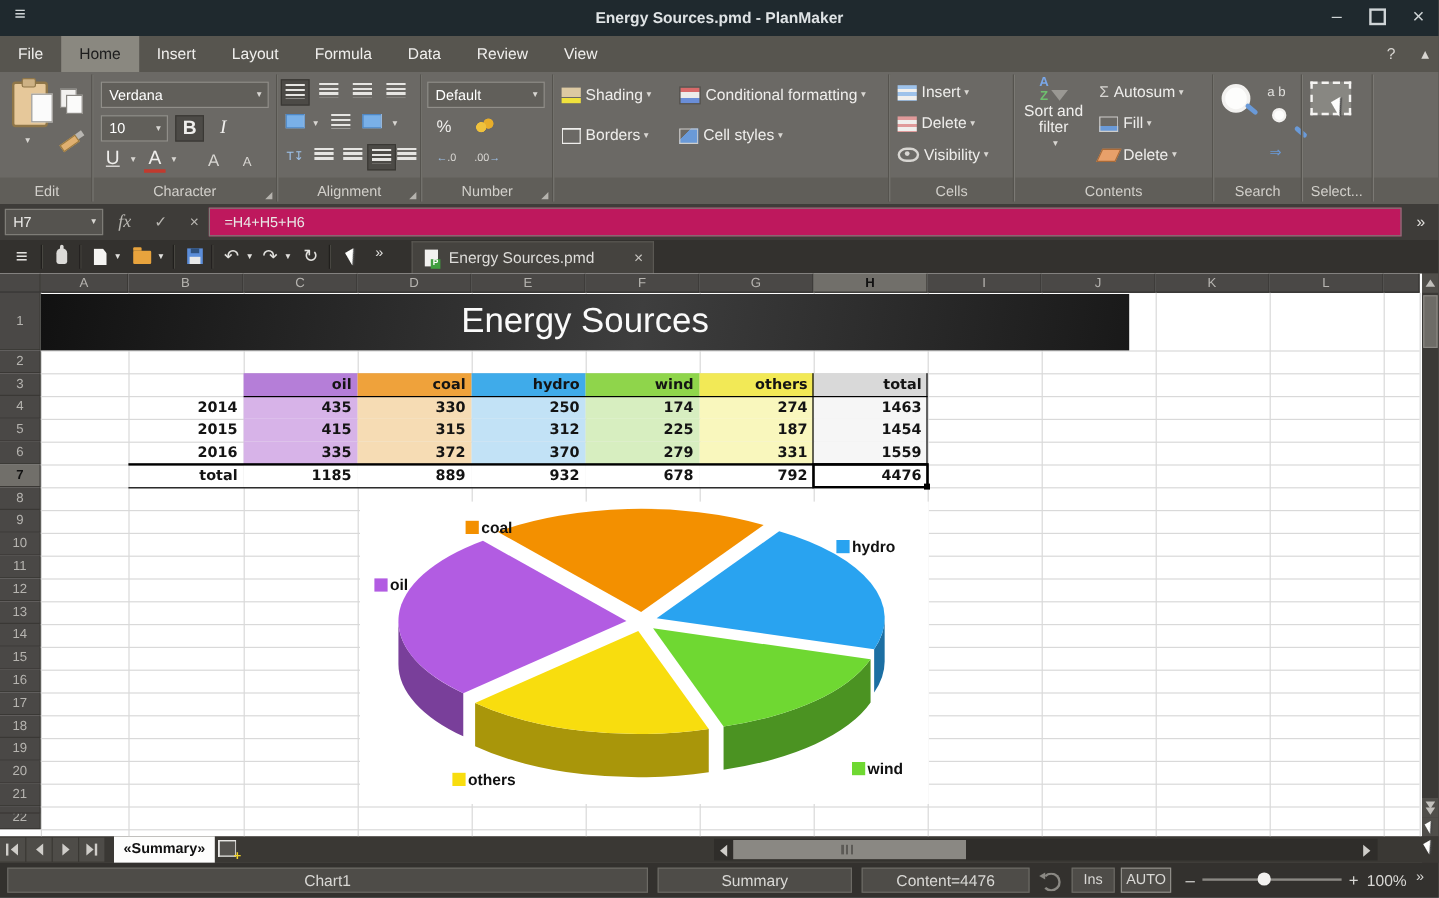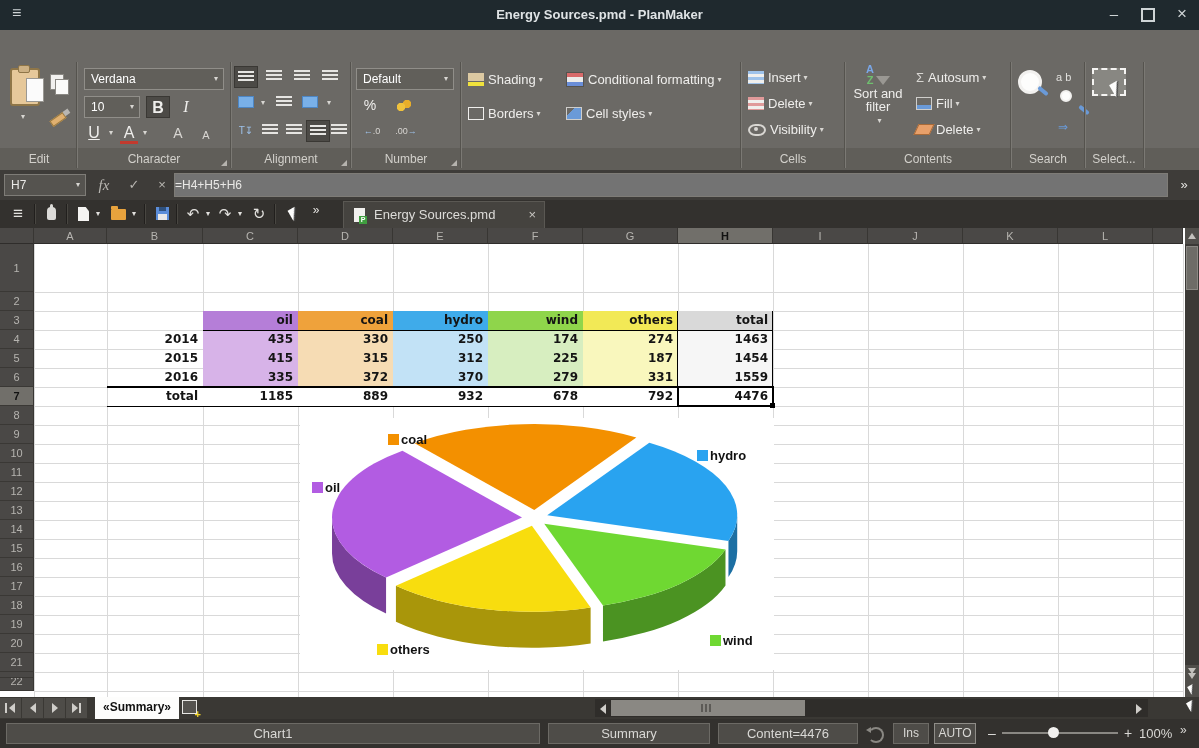--- a/index.html
+++ b/index.html
@@ -70,22 +70,22 @@
   .ic-lens{position:absolute;width:18px;height:18px;border:3px solid #f2f1ef;border-radius:50%;background:#fdfdfc;}
   .ic-lens:after{content:"";position:absolute;left:16px;top:16px;width:12px;height:4px;background:#6a9ad8;transform:rotate(40deg);border-radius:2px;}
   .ic-select{position:absolute;width:30px;height:24px;border:2px dashed #f5f4f2;background:#fdfdfc33;}
   .cursor-arrow{position:absolute;width:0;height:0;border-top:14px solid #fdfdfc;border-right:9px solid transparent;transform:rotate(-30deg);filter:drop-shadow(1px 1px 0 #444);}
 
   
   .formrow{position:absolute;left:0;top:170px;width:1199px;height:30px;background:#3e3c39;}
   .namebox{position:absolute;left:4px;top:4px;width:82px;height:22px;background:#55534f;border:1px solid #7e7c77;
            color:#e9e8e6;font-size:12px;line-height:20px;padding:0 6px;box-sizing:border-box;}
   .fbtn{position:absolute;top:4px;height:22px;line-height:22px;color:#b9b7b2;font-size:13px;text-align:center;width:24px;}
-  .finput{position:absolute;left:174px;top:3px;width:994px;height:24px;background:#737373;border:1px solid #7e7c77;
-          color:#e9e8e6;font-size:12px;line-height:22px;padding:0 0;box-sizing:border-box;}
+  .finput{position:absolute;left:174px;top:3px;width:994px;height:24px;background:#be185d;border:1px solid #7e7c77;
+          color:#e9e8e6;font-size:12px;line-height:22px;padding:0 12px;box-sizing:border-box;}
 
   
   .quickrow{position:absolute;left:0;top:200px;width:1199px;height:28px;background:#33312e;color:#e2e1de;}
   .qbtn{position:absolute;top:0;height:28px;line-height:28px;text-align:center;color:#e2e1de;font-size:15px;}
   .qsep{position:absolute;top:4px;width:1px;height:20px;background:#211f1d;border-right:1px solid #484641;}
   .ic-newdoc{position:absolute;top:7px;width:11px;height:14px;background:#f5f4f2;clip-path:polygon(0 0,70% 0,100% 30%,100% 100%,0 100%);}
   .ic-folder{position:absolute;top:9px;width:15px;height:11px;background:#e8a33d;border-radius:1px;}
   .ic-folder:before{content:"";position:absolute;left:0;top:-3px;width:7px;height:3px;background:#e8a33d;border-radius:1px 1px 0 0;}
   .ic-save{position:absolute;top:7px;width:13px;height:13px;background:#5b8dd9;}
   .ic-save:before{content:"";position:absolute;left:3px;top:0;width:7px;height:4px;background:#2f517e;}
@@ -159,20 +159,36 @@
 <div class="app">
 
   <div class="titlebar">
     <span class="tb-burger">≡</span>
     <div class="tb-title">Energy Sources.pmd - PlanMaker</div>
     <div class="winbtn" style="right:68px;">–</div>
     <div class="winbtn" style="right:34px;"><span class="winbox"></span></div>
     <div class="winbtn" style="right:0;font-size:17px;">×</div>
   </div>
 
+  <div class="menubar">
+    <div id="menu-items">
+        <div class="menu-item">File</div>
+        <div class="menu-item active">Home</div>
+        <div class="menu-item">Insert</div>
+        <div class="menu-item">Layout</div>
+        <div class="menu-item">Formula</div>
+        <div class="menu-item">Data</div>
+        <div class="menu-item">Review</div>
+        <div class="menu-item">View</div>
+      </div>
+    <div class="menu-right">
+      <span>?</span>
+      <span>▴</span>
+    </div>
+  </div>
 
   <div class="ribbonwrap">
     <div class="glabelstrip"></div>
 
     <div class="rgroup" style="left:2px;width:74px;">
       <div class="rbtn" style="left:8px;top:8px;">
         <span class="ic-clipboard"></span>
       </div>
       <span class="dd" style="position:absolute;left:16px;top:52px;">▾</span>
       <div class="rbtn" style="left:48px;top:14px;">
@@ -349,20 +365,21 @@
       </div>
     <div class="qbtn" style="left:306px;width:20px;font-size:12px;top:-4px;">»</div>
     <div class="doctab">
       <span class="ticon"></span>
       <span class="tlabel">Energy Sources.pmd</span>
       <span class="tclose">×</span>
     </div>
   </div>
 
   <div class="sheet" id="sheet">
+    <div class="banner">Energy Sources</div>
     <div class="chartbox" id="chartbox">
       <svg id="pie" width="474" height="252">
           <path d="M437.2145470788624,97.26137669219351 A190,86 0 0 1 428.4594903101031,123.06642086978007 l0,36 A190,86 0 0 0 437.2145470788624,133.2613766921935 Z" fill="rgb(28,111,163)"></path>
           <path d="M425.48109949564326,131.43483534811233 A190,86 0 0 1 302.9747504844334,187.41692023547822 l0,36 A190,86 0 0 0 425.48109949564326,167.43483534811236 Z" fill="rgb(75,147,34)"></path>
           <path d="M290.628444664929,189.5548082945199 A190,86 0 0 1 95.92748100160804,167.84032116747204 l0,36 A190,86 0 0 0 290.628444664929,225.5548082945199 Z" fill="rgb(169,150,10)"></path>
           <path d="M86.05978986399882,159.60573938420978 A190,86 0 0 1 32.02215930728897,99.53309744630519 l0,36 A190,86 0 0 0 86.05978986399882,195.6057393842098 Z" fill="rgb(121,63,154)"></path>
           <path d="M234.26314559006727,92.0128613305874 L114.69227129059819,25.178308645287885 A190,86 0 0 1 336.3538201988905,19.482278079782105 Z" fill="#f39000"></path>
           <path d="M247.21454707886238,97.26137669219351 L349.3052216876856,24.730793441388215 A190,86 0 0 1 428.4594903101031,123.06642086978007 Z" fill="#29a3f0"></path>
           <path d="M244.23615626440258,105.62979117052576 L425.48109949564326,131.43483534811233 A190,86 0 0 1 302.9747504844334,187.41692023547822 Z" fill="#6fd832"></path>
           <path d="M231.8898504448982,107.76767922956743 L290.628444664929,189.5548082945199 A190,86 0 0 1 95.92748100160804,167.84032116747204 Z" fill="#f8dd0e"></path>

